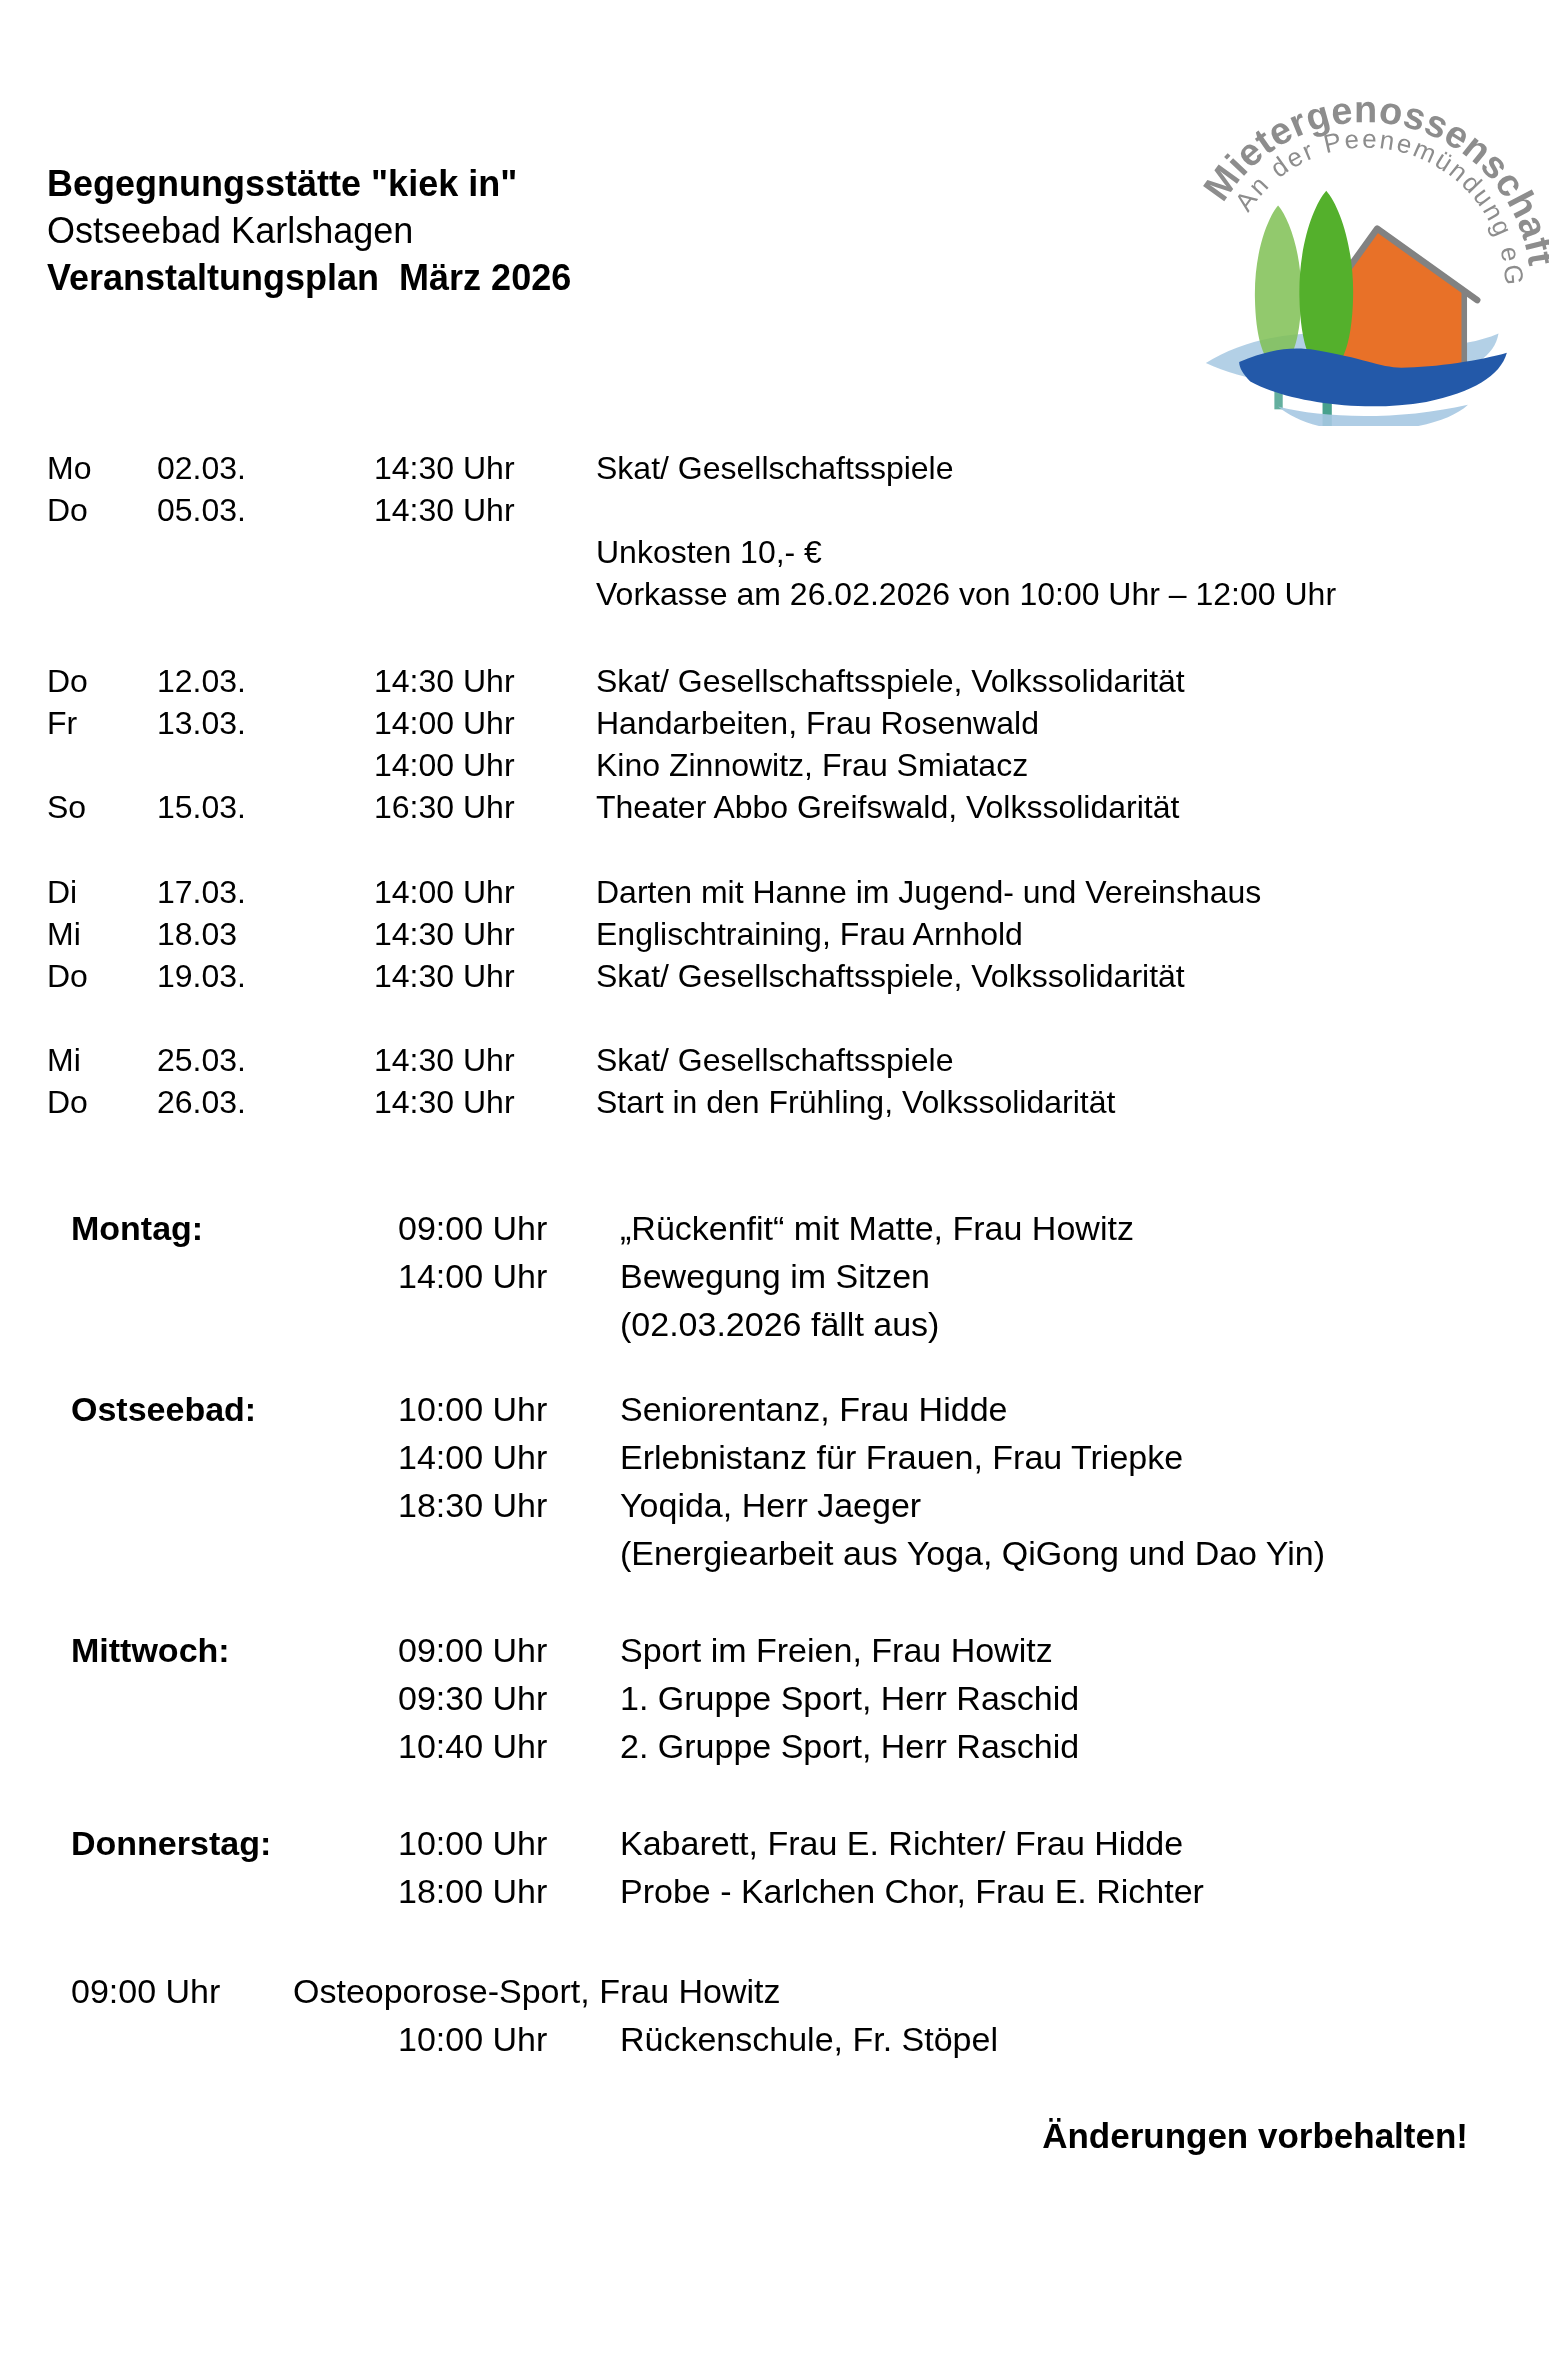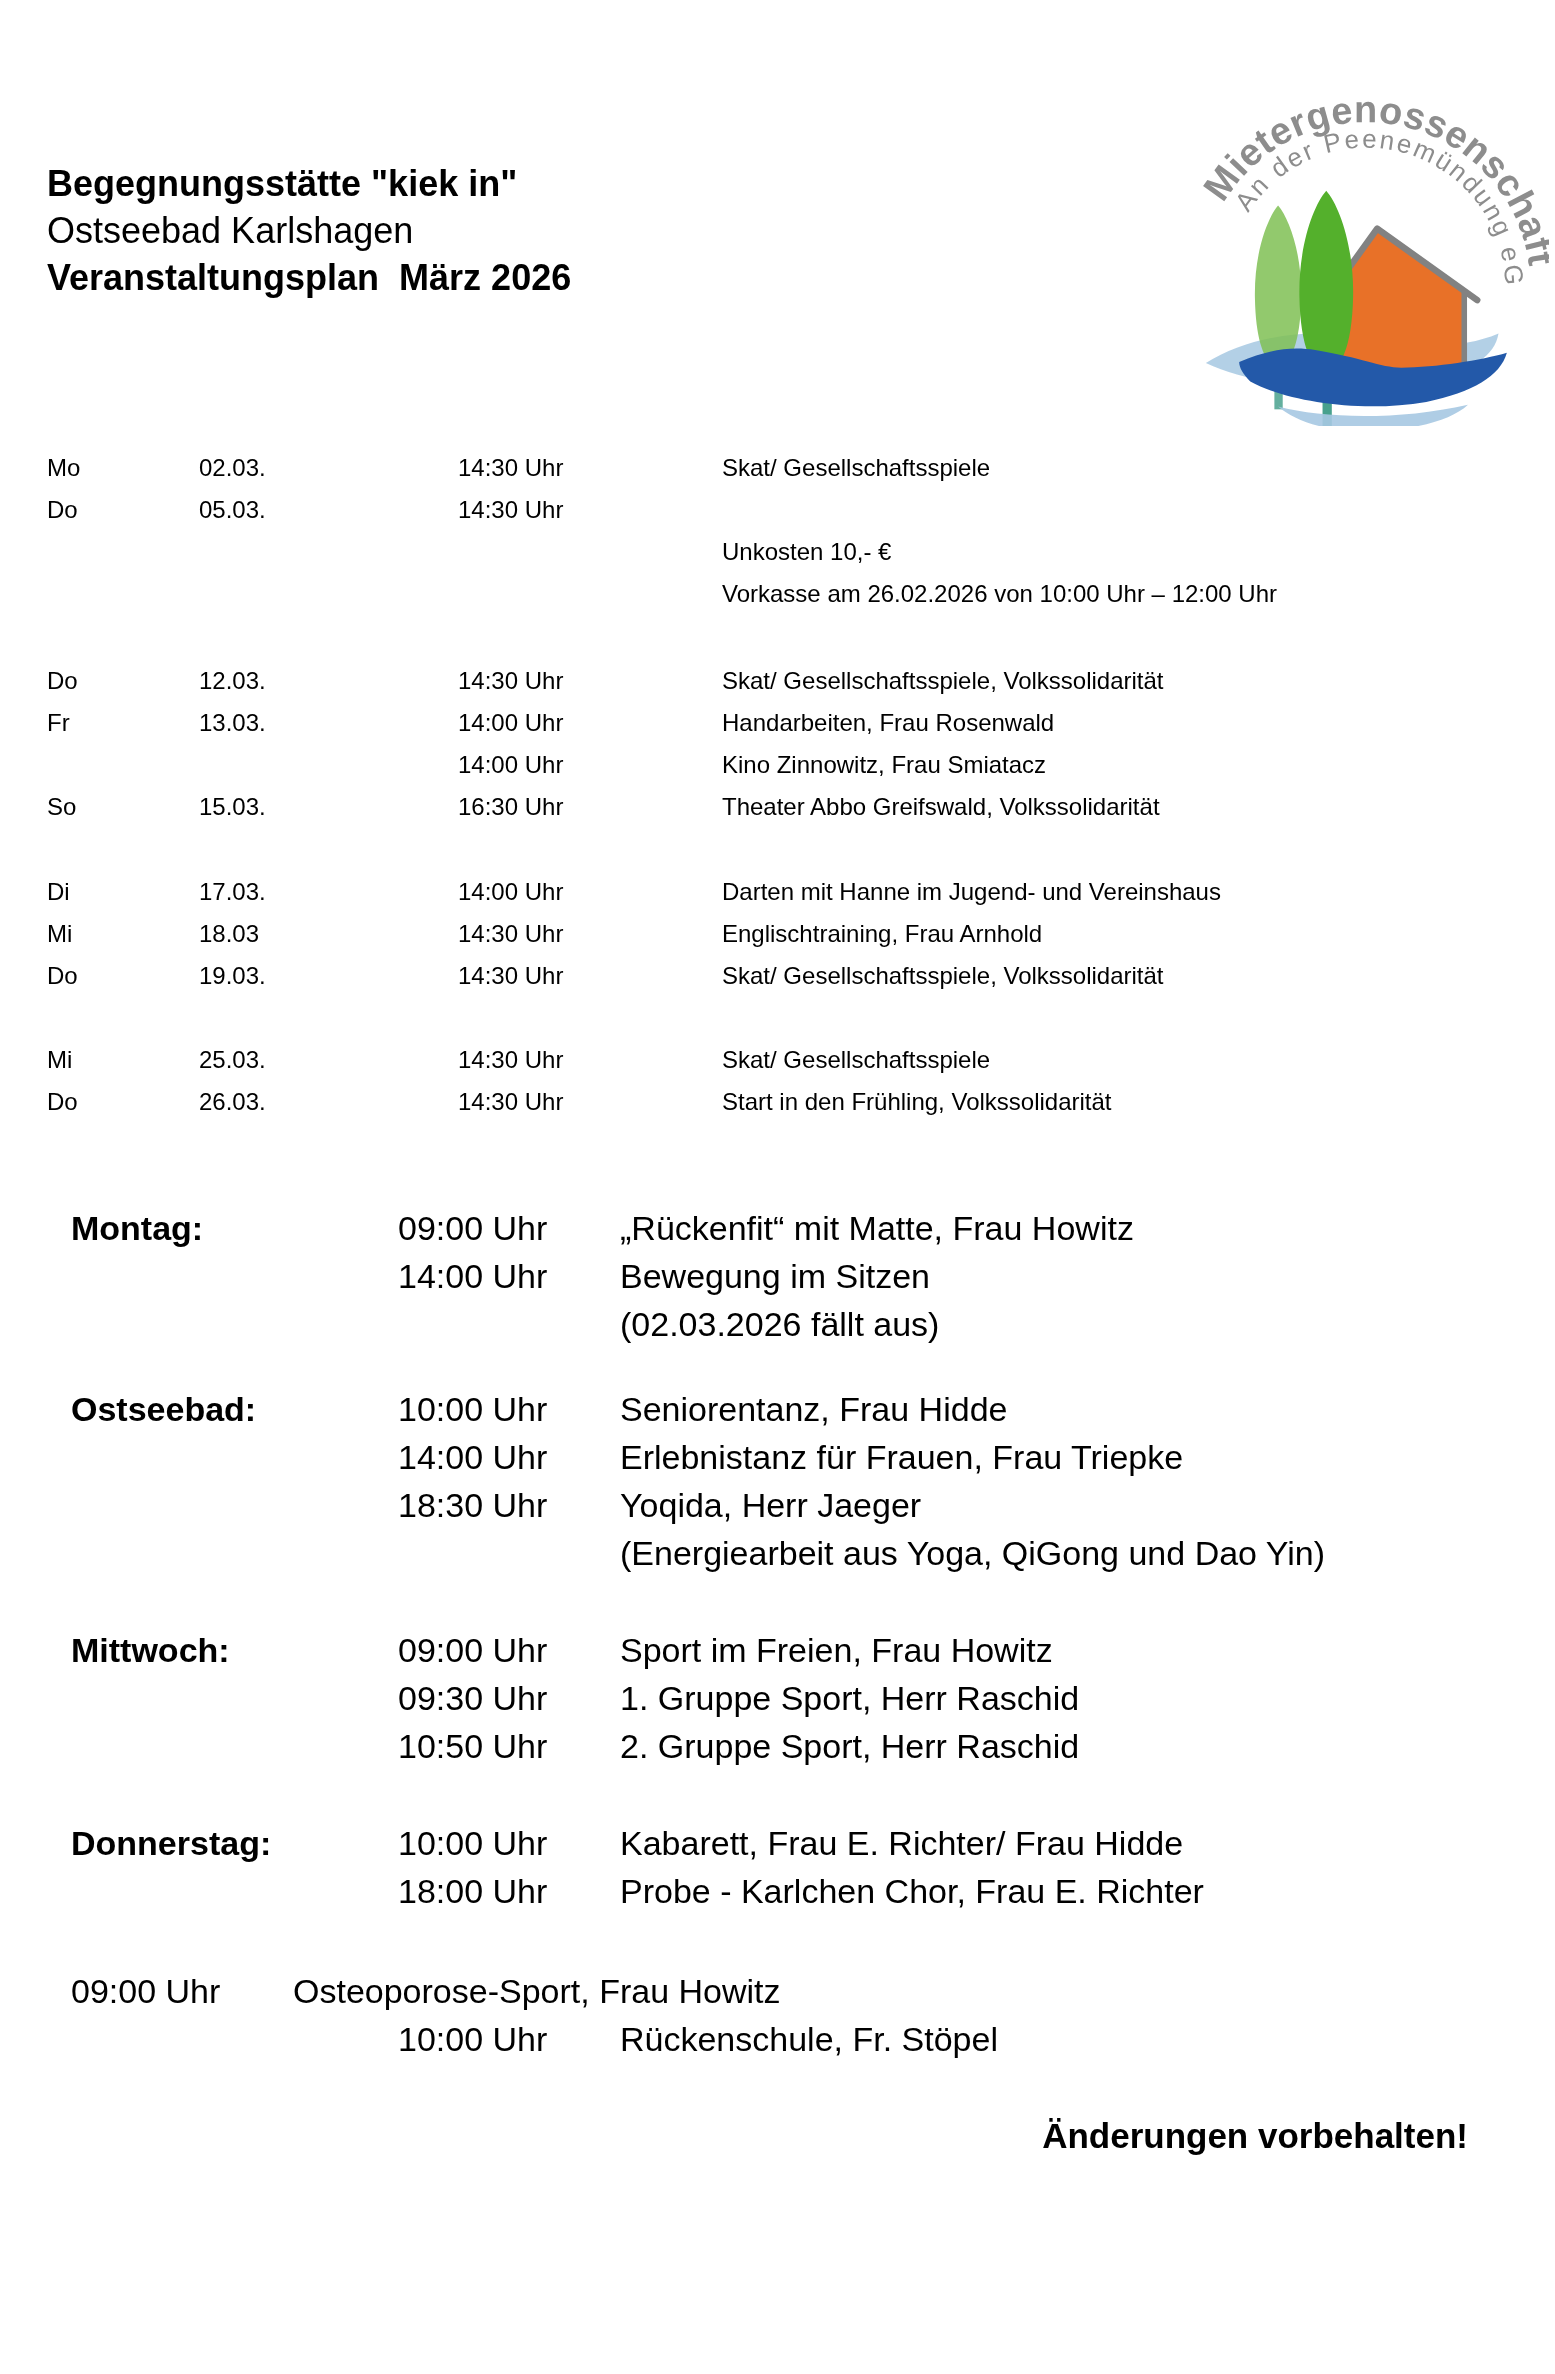--- a/index.html
+++ b/index.html
@@ -12,21 +12,21 @@
     overflow:hidden;
   }
   
   .header{position:absolute;left:47px;top:160px;}
   .hline{font-size:36px;line-height:47px;white-space:pre;}
   .hline.bold{font-weight:bold;}
   
   .logo{position:absolute;left:1185px;top:87px;width:364px;height:339px;}
   
   .egroup{position:absolute;left:47px;}
-  .erow{display:flex;font-size:24px;line-height:42px;gap:42px;}
+  .erow{display:flex;font-size:32px;line-height:42px;}
   .c{white-space:pre;}
   .c.day{width:110px;}
   .c.date{width:217px;}
   .c.time{width:222px;}
   .c.text{flex:1;}
   
   .wgroup{position:absolute;left:47px;}
   .wrow{display:flex;font-size:34px;line-height:48px;margin-left:24px;}
   .c.label{width:327px;font-weight:bold;}
   
@@ -210,21 +210,21 @@
       <div class="c time">09:00 Uhr</div>
       <div class="c text">Sport im Freien, Frau Howitz</div>
     </div>
     <div class="wrow">
       <div class="c label"></div>
       <div class="c time">09:30 Uhr</div>
       <div class="c text">1. Gruppe Sport, Herr Raschid</div>
     </div>
     <div class="wrow">
       <div class="c label"></div>
-      <div class="c time">10:50 Uhr</div>
+      <div class="c time">10:40 Uhr</div>
       <div class="c text">2. Gruppe Sport, Herr Raschid</div>
     </div>
   </div>
 
   <div class="wgroup" style="top:1819px">
     <div class="wrow">
       <div class="c label">Donnerstag:</div>
       <div class="c time">10:00 Uhr</div>
       <div class="c text">Kabarett, Frau E. Richter/ Frau Hidde</div>
     </div>

